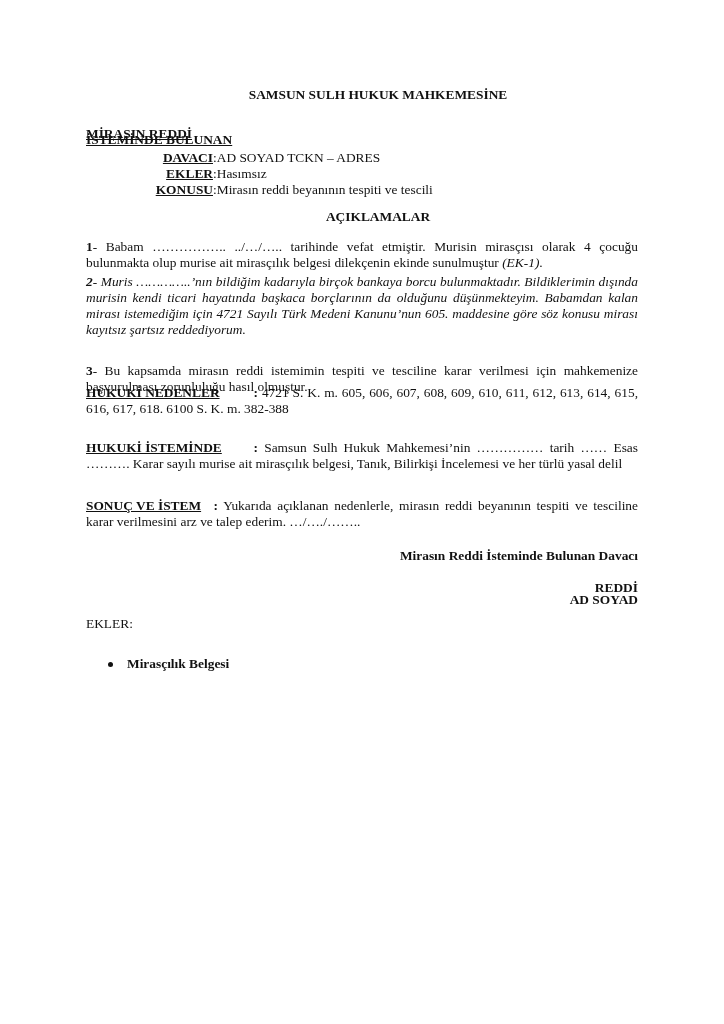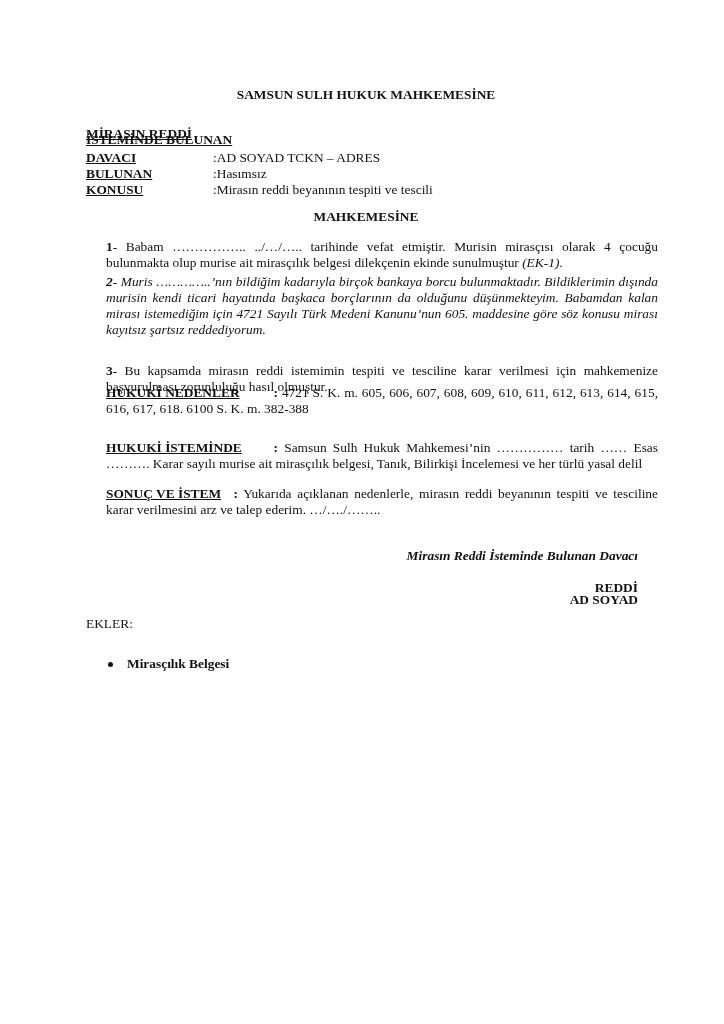--- a/index.html
+++ b/index.html
@@ -1,50 +1,50 @@
 <!DOCTYPE html>
 <html><head>
 <meta charset="utf-8">
 <style>
   html, body { margin:0; padding:0; background:#ffffff; }
   body { width:724px; height:1024px; position:relative; overflow:hidden;
          font-family:"Liberation Serif", "DejaVu Serif", serif; color:#111; font-size:13.4px; }
   .page { position:absolute; left:86px; top:0; width:552px; }
   .line { position:absolute; left:0; white-space:nowrap; line-height:16px; }
-  .center { left:4px; width:552px; text-align:center; }
+  .center { left:16px; width:552px; text-align:center; }
   .b { font-weight:bold; }
   .u { text-decoration:underline;margin-top:8px; }
   .justify { position:absolute; left:0; width:552px; text-align:justify; line-height:16px; }
-  .justify-last { text-align-last:left;margin-left:20px; }
-  .lbl { display:inline-block; font-weight:bold; text-decoration:underline; }
+  .justify-last { text-align-last:left; }
+  .lbl { display:inline-block; font-weight:bold; text-decoration:underline;text-align:right; }
   .right { position:absolute; right:0; text-align:right; line-height:16px; font-weight:bold; }
   .bullet { display:inline-block; width:5px; height:5px; border-radius:50%; background:#111; vertical-align:middle; margin-right:14px; }
   i { font-style:italic; }
 </style>
 </head>
 <body>
 
 <div class="page">
 
   <div class="line center b" style="top:87px;">SAMSUN SULH HUKUK MAHKEMESİNE</div>
 
   <div class="line b u" style="top:118px;">MİRASIN REDDİ</div>
   <div class="line b u" style="top:124px;">İSTEMİNDE BULUNAN</div>
 
   <div class="line" style="top:150px;">
     <span class="lbl" style="width:127px;">DAVACI</span><span>:</span><span>AD SOYAD  TCKN – ADRES</span>
   </div>
   <div class="line" style="top:166px;">
-    <span class="lbl" style="width:127px;">BULUNAN</span><span>:</span><span>Hasımsız</span>
+    <span class="lbl" style="width:127px;">EKLER</span><span>:</span><span>Hasımsız</span>
   </div>
   <div class="line" style="top:182px;">
     <span class="lbl" style="width:127px;">KONUSU</span><span>:</span><span>Mirasın reddi beyanının tespiti ve tescili</span>
   </div>
 
-  <div class="line center b" style="top:209px;">MAHKEMESİNE</div>
+  <div class="line center b" style="top:209px;">AÇIKLAMALAR</div>
 
   <div class="justify justify-last" style="top:239px;">
     <b>1</b><span>- Babam …………….. ../…/….. tarihinde vefat etmiştir. Murisin mirasçısı olarak 4 çocuğu bulunmakta olup murise ait mirasçılık belgesi dilekçenin ekinde sunulmuştur </span><i>(EK-1)</i><span>.</span>
   </div>
 
   <div class="justify justify-last" style="top:274px;font-style:italic;">
     <b>2</b><span>- Muris …………..’nın bildiğim kadarıyla birçok bankaya borcu bulunmaktadır. Bildiklerimin dışında murisin kendi ticari hayatında başkaca borçlarının da olduğunu düşünmekteyim. Babamdan kalan mirası istemediğim için 4721 Sayılı Türk Medeni Kanunu’nun 605. maddesine göre söz konusu mirası kayıtsız şartsız reddediyorum.</span>
   </div>
 
   <div class="justify justify-last" style="top:363px;">
@@ -52,25 +52,25 @@
   </div>
 
   <div class="justify justify-last" style="top:385px;">
     <span class="lbl" style="width:172px;"><span>HUKUKİ NEDENLER</span><span style="float:right">:</span></span><span> 4721 S. K. m. 605, 606, 607, 608, 609, 610, 611, 612, 613, 614, 615, 616, 617, 618. 6100 S. K. m. 382-388</span>
   </div>
 
   <div class="justify justify-last" style="top:440px;">
     <span class="lbl" style="width:172px;"><span>HUKUKİ İSTEMİNDE</span><span style="float:right">:</span></span><span> Samsun Sulh Hukuk Mahkemesi’nin …………… tarih …… Esas ………. Karar sayılı murise ait mirasçılık belgesi, Tanık, Bilirkişi İncelemesi ve her türlü yasal delil</span>
   </div>
 
-  <div class="justify justify-last" style="top:486px;">
+  <div class="justify justify-last" style="top:498px;">
     <span class="lbl" style="width:132px;"><span>SONUÇ VE İSTEM</span><span style="float:right">:</span></span><span> Yukarıda açıklanan nedenlerle, mirasın reddi beyanının tespiti ve tesciline karar verilmesini arz ve talep ederim. …/…./……..</span>
   </div>
 
-  <div class="right" style="top:548px;font-style:italic;">Mirasın Reddi İsteminde Bulunan Davacı</div>
+  <div class="right" style="top:548px;">Mirasın Reddi İsteminde Bulunan Davacı</div>
   <div class="right" style="top:564px;margin-top:28px;">AD SOYAD</div>
   <div class="right" style="top:580px;">REDDİ</div>
 
   <div class="line" style="top:616px;text-align:right;">EKLER:</div>
   <div class="line" style="top:656px; left:22px;font-weight:bold;">
     <span class="bullet"></span><span>Mirasçılık Belgesi</span>
   </div>
 
 </div>
 

